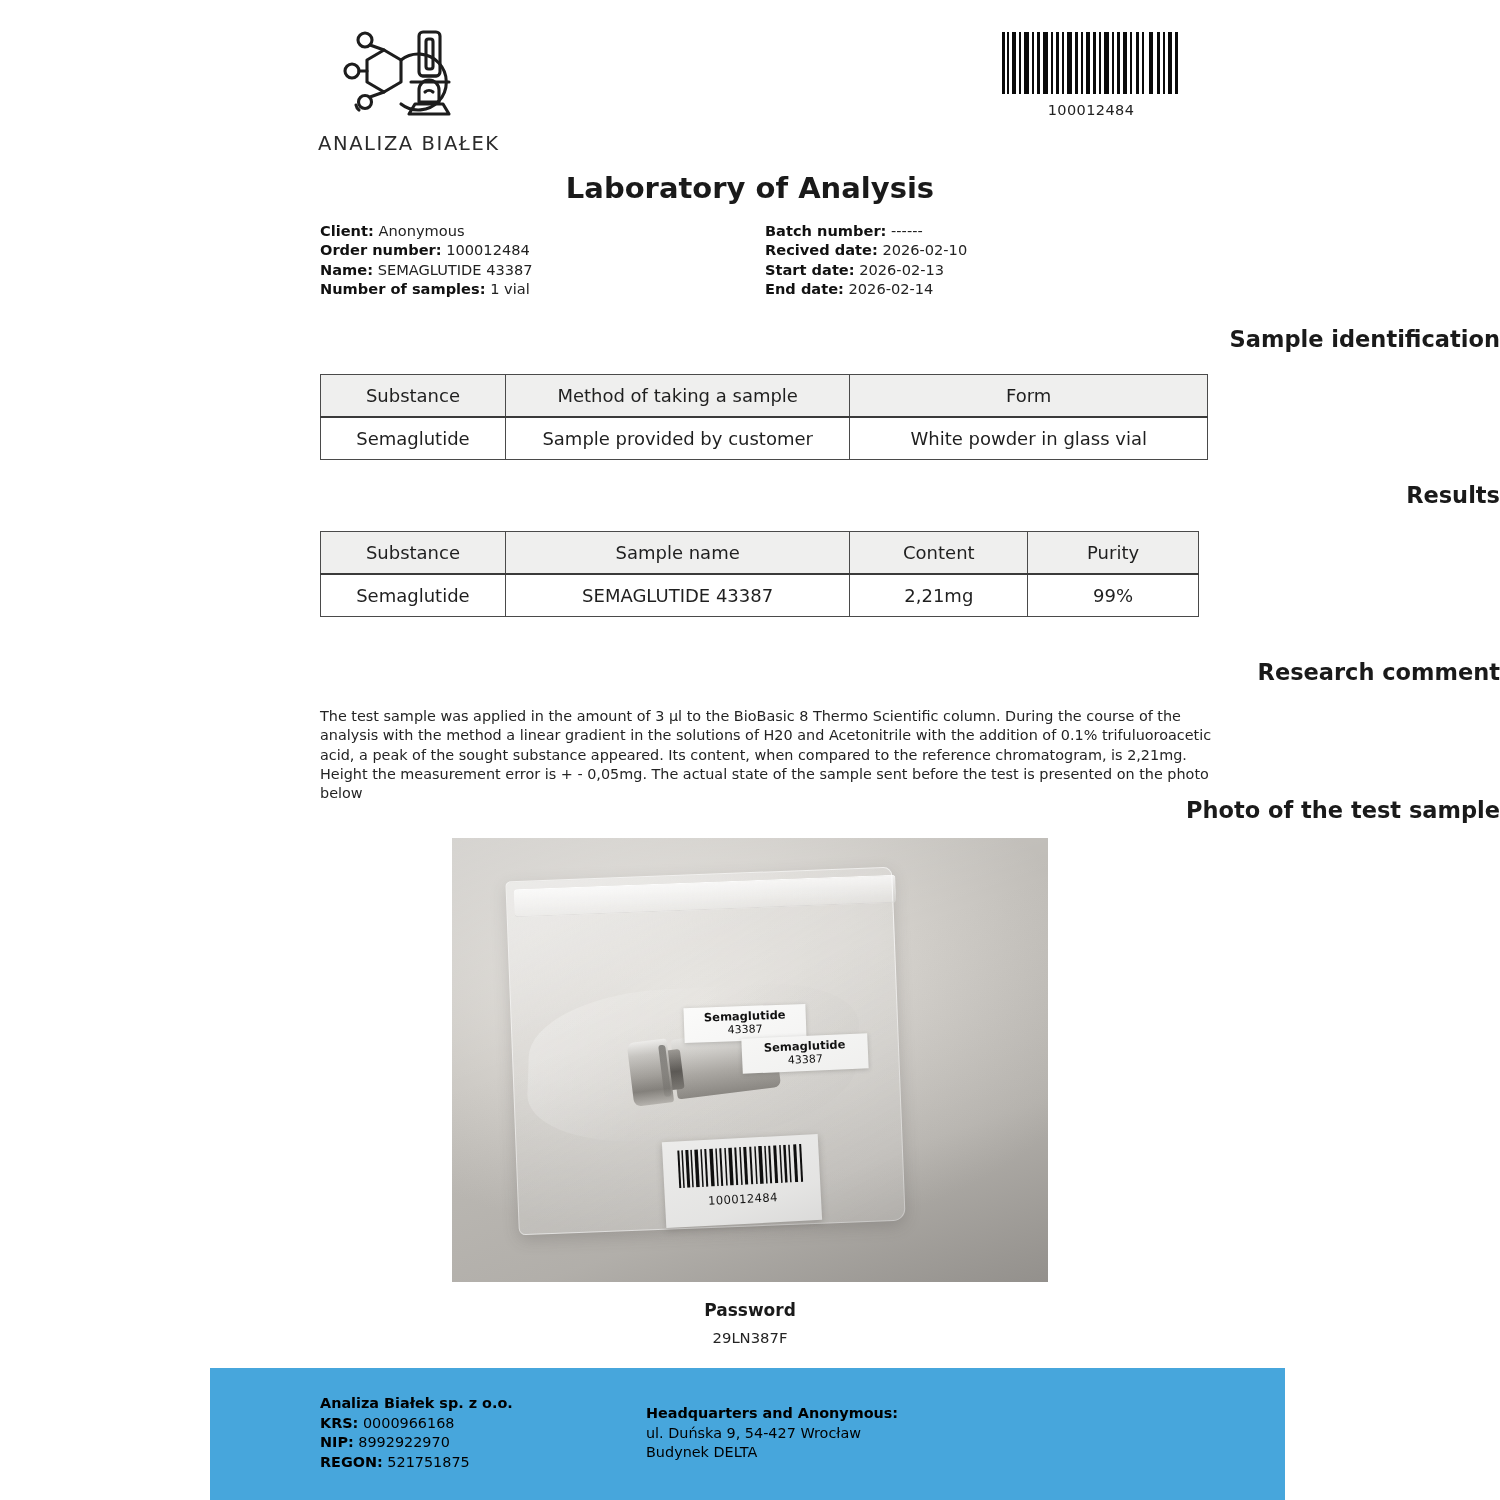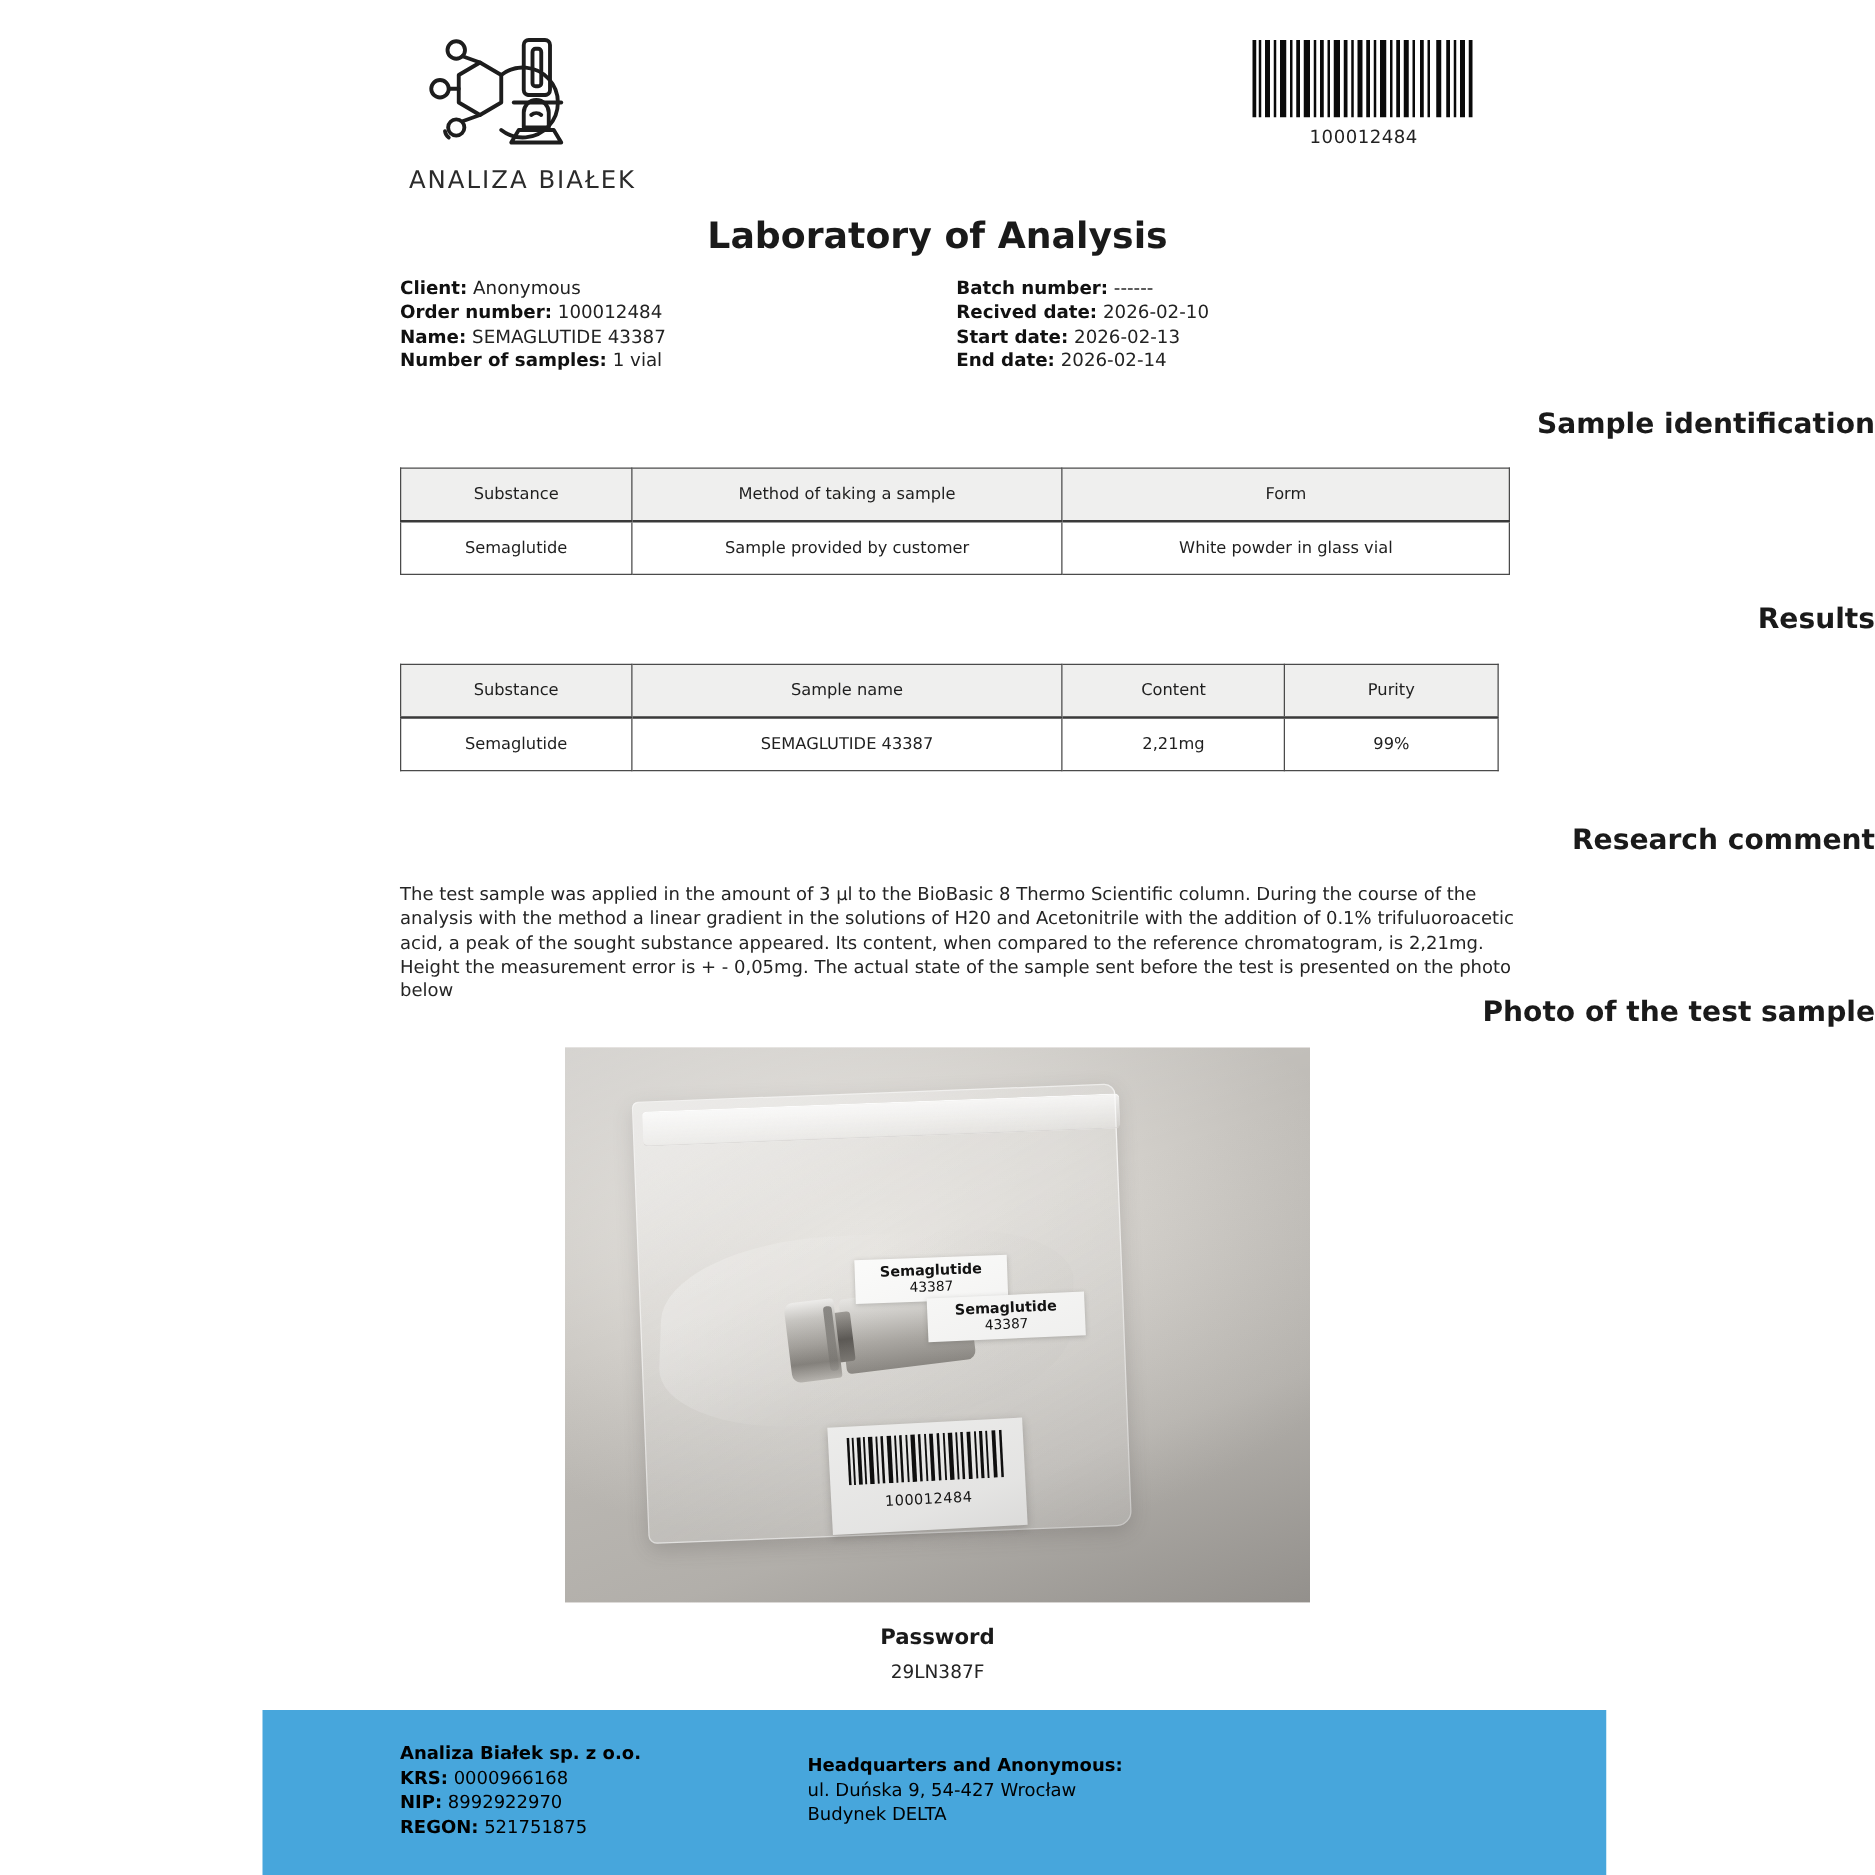--- a/index.html
+++ b/index.html
@@ -21,21 +21,20 @@
     position: absolute;
     top: 0; left: 0;
     width: 1500px;
     height: 160px;
   }
   .logo-block {
     position: absolute;
     left: 318px;
     top: 26px;
     width: 200px;
-    text-align: center;
   }
   .logo-mark {
     width: 150px;
     height: 98px;
     margin: 0 auto;
     display: block;
   }
   .logo-text {
     margin-top: 8px;
     font-size: 19.5px;
@@ -96,21 +95,21 @@
     color: #222;
   }
   .meta.left  { left: 320px; }
   .meta.right { left: 765px; }
   .meta b { font-weight: bold; color: #111; text-align: center; }
 
   
   table.grid {
     position: absolute;
     border-collapse: collapse;
-    font-size: 13px;
+    font-size: 18px;
     color: #1f1f1f;
   }
   table.grid th, table.grid td {
     border: 1px solid #4a4a4a;
     text-align: center;
     font-weight: normal;
     padding: 0;
     height: 41px;
     vertical-align: middle;
   }

